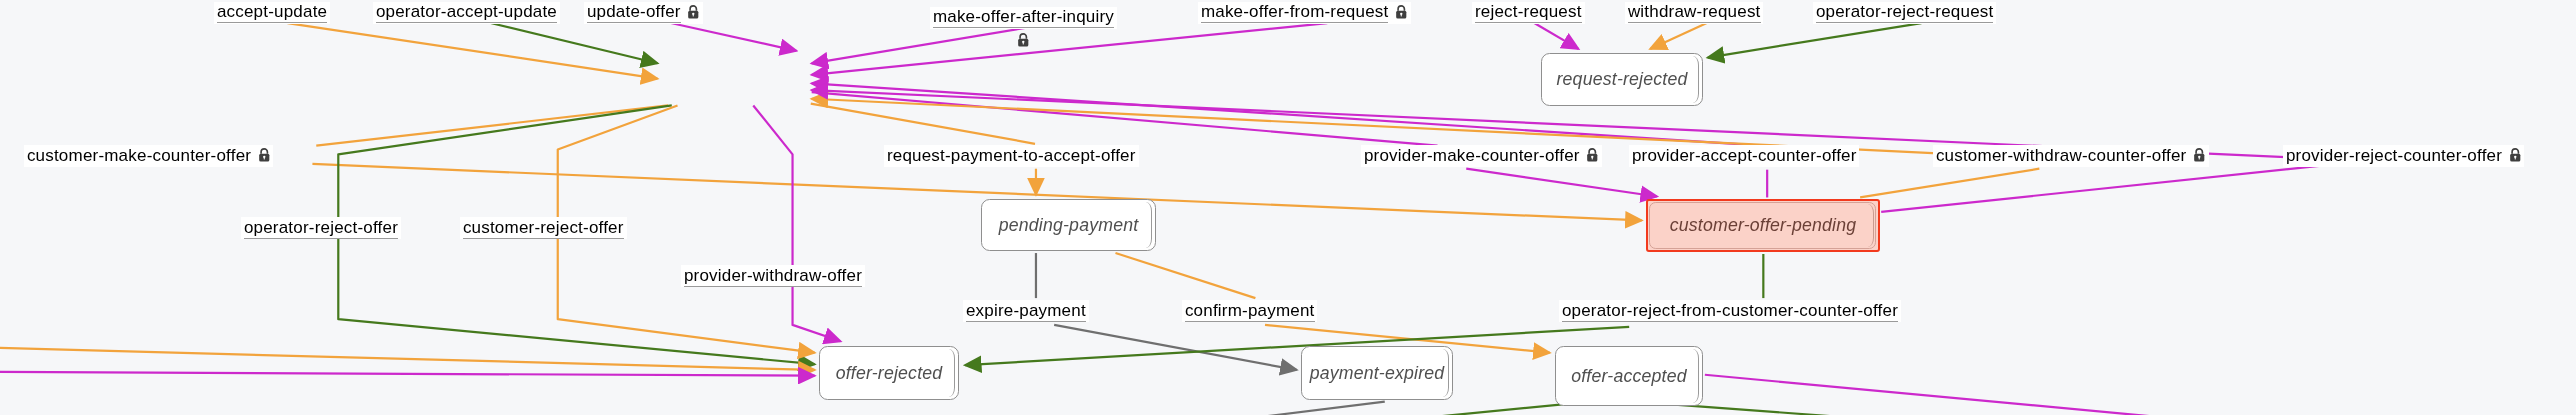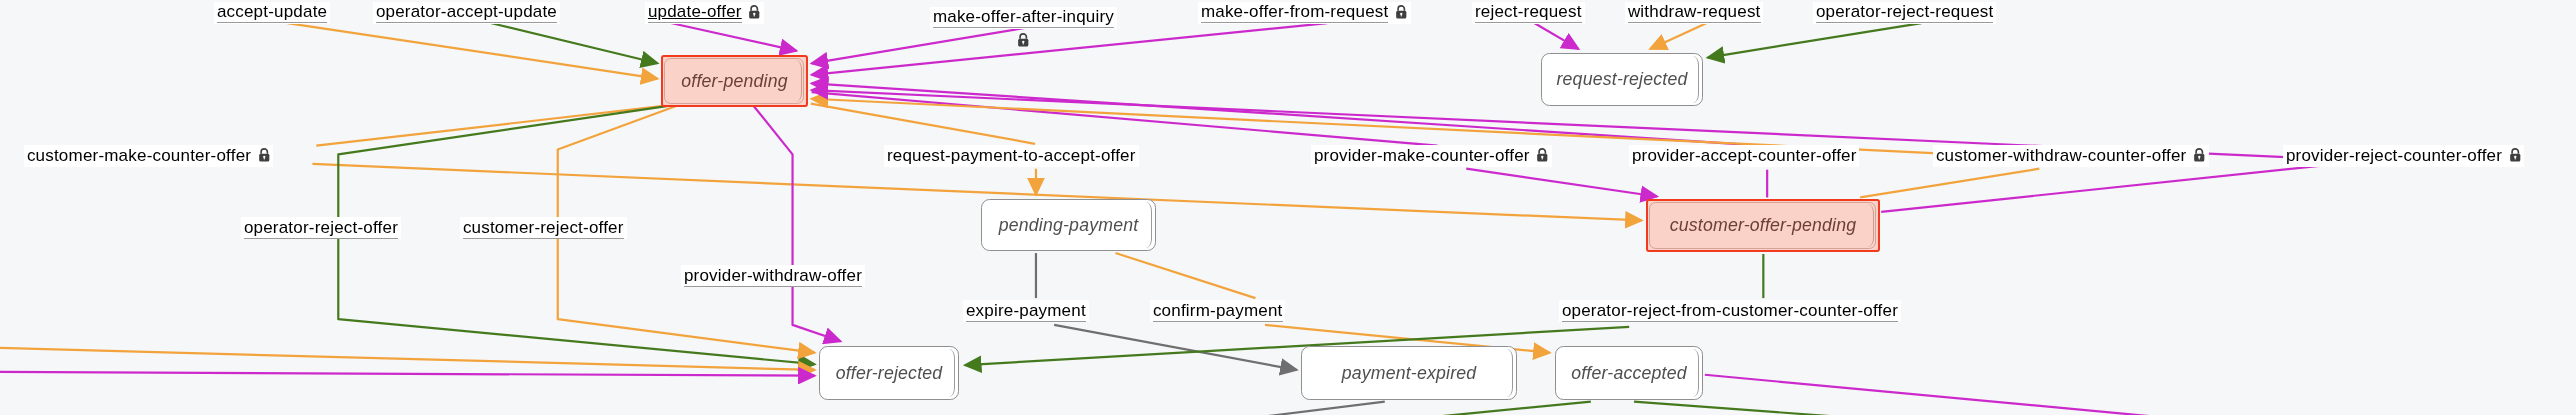--- a/index.html
+++ b/index.html
@@ -98,50 +98,47 @@
       <polyline points="1840,265 1840,311" fill="none" stroke="#45791d" stroke-width="2.3" stroke-linejoin="round"></polyline>
       <polyline points="1700,341 1007,381" fill="none" stroke="#45791d" stroke-width="2.3" stroke-linejoin="round" marker-end="url(#arr-operator)"></polyline>
       <polyline points="0,363 850,386" fill="none" stroke="#f2a33c" stroke-width="2.3" stroke-linejoin="round" marker-end="url(#arr-customer)"></polyline>
       <polyline points="0,388 850,392" fill="none" stroke="#cc29cc" stroke-width="2.3" stroke-linejoin="round" marker-end="url(#arr-provider)"></polyline>
       <polyline points="1445,419 1130,458" fill="none" stroke="#6f6f6f" stroke-width="2.3" stroke-linejoin="round"></polyline>
       <polyline points="1660,419 1220,462" fill="none" stroke="#45791d" stroke-width="2.3" stroke-linejoin="round"></polyline>
       <polyline points="1705,419 2070,446" fill="none" stroke="#45791d" stroke-width="2.3" stroke-linejoin="round"></polyline>
       <polyline points="1779,391 2370,446" fill="none" stroke="#cc29cc" stroke-width="2.3" stroke-linejoin="round"></polyline>
     </svg>
   <div id="states">
-      <div class="state hl" style="left: 661px; top: 55px; width: 147px; height: 52px;">
-        <span>offer-pending</span>
-      </div>
       <div class="state" style="left: 1541px; top: 53px; width: 162px; height: 53px; font-style: italic;">
         <span>request-rejected</span>
       </div>
       <div class="state" style="left: 949px; top: 199px; width: 175px; height: 52px; margin-left: 32px;">
         <span>pending-payment</span>
       </div>
       <div class="state hl" style="left: 1646px; top: 199px; width: 234px; height: 53px;">
         <span>customer-offer-pending</span>
       </div>
       <div class="state" style="left: 819px; top: 346px; width: 140px; height: 54px;">
         <span>offer-rejected</span>
       </div>
-      <div class="state" style="left: 1301px; top: 346px; width: 216px; height: 54px;">
+      <div class="state" style="left: 1301px; top: 346px; width: 152px; height: 54px;">
         <span>payment-expired</span>
       </div>
-      <div class="state" style="left: 1555px; top: 346px; width: 148px; height: 54px;">
+      <div class="state" style="left: 1555px; top: 346px; width: 148px; height: 60px;">
         <span>offer-accepted</span>
       </div>
     </div>
   <div id="labels">
       <div class="tlabel u" style="left: 214px; top: 1.9px;">
         <span class="txt">accept-update</span>
       </div>
       <div class="tlabel u" style="left: 373px; top: 1.9px;">
         <span class="txt">operator-accept-update</span>
       </div>
-      <div class="tlabel u" style="left: 645px; top: 1.9px; text-decoration: underline;">
+      <div class="tlabel u" style="left: 584px; top: 1.9px;">
         <span class="txt">update-offer</span>
         <svg class="lock" width="12.5" height="14.4" viewBox="0 0 13 15">
           <path d="M3.2 6V4.2a3.3 3.3 0 0 1 6.6 0V6" fill="none" stroke="#3f3f3f" stroke-width="1.7"></path>
           <rect x="1.2" y="6" width="10.6" height="8" rx="1.6" fill="#3f3f3f"></rect>
           <circle cx="6.5" cy="9.2" r="1.25" fill="#ffffff"></circle>
           <rect x="5.95" y="9.6" width="1.1" height="2.3" fill="#ffffff"></rect>
         </svg>
       </div>
       <div class="tlabel u" style="left: 930px; top: 7px; flex-direction: column;">
         <span class="txt">make-offer-after-inquiry</span>
@@ -175,21 +172,21 @@
         <svg class="lock" width="12.5" height="14.4" viewBox="0 0 13 15">
           <path d="M3.2 6V4.2a3.3 3.3 0 0 1 6.6 0V6" fill="none" stroke="#3f3f3f" stroke-width="1.7"></path>
           <rect x="1.2" y="6" width="10.6" height="8" rx="1.6" fill="#3f3f3f"></rect>
           <circle cx="6.5" cy="9.2" r="1.25" fill="#ffffff"></circle>
           <rect x="5.95" y="9.6" width="1.1" height="2.3" fill="#ffffff"></rect>
         </svg>
       </div>
       <div class="tlabel" style="left: 884px; top: 145px;">
         <span class="txt">request-payment-to-accept-offer</span>
       </div>
-      <div class="tlabel" style="left: 1311px; top: 145px;">
+      <div class="tlabel" style="left: 1361px; top: 145px;">
         <span class="txt">provider-make-counter-offer</span>
         <svg class="lock" width="12.5" height="14.4" viewBox="0 0 13 15">
           <path d="M3.2 6V4.2a3.3 3.3 0 0 1 6.6 0V6" fill="none" stroke="#3f3f3f" stroke-width="1.7"></path>
           <rect x="1.2" y="6" width="10.6" height="8" rx="1.6" fill="#3f3f3f"></rect>
           <circle cx="6.5" cy="9.2" r="1.25" fill="#ffffff"></circle>
           <rect x="5.95" y="9.6" width="1.1" height="2.3" fill="#ffffff"></rect>
         </svg>
       </div>
       <div class="tlabel" style="left: 1629px; top: 145px;">
         <span class="txt">provider-accept-counter-offer</span>
@@ -217,21 +214,21 @@
       </div>
       <div class="tlabel u" style="left: 460px; top: 217px;">
         <span class="txt">customer-reject-offer</span>
       </div>
       <div class="tlabel u" style="left: 681px; top: 217px; margin-top: 48px;">
         <span class="txt">provider-withdraw-offer</span>
       </div>
       <div class="tlabel u" style="left: 963px; top: 300px; align-items: center;">
         <span class="txt">expire-payment</span>
       </div>
-      <div class="tlabel u" style="left: 1150px; top: 300px;">
+      <div class="tlabel u" style="left: 1182px; top: 300px;">
         <span class="txt">confirm-payment</span>
       </div>
       <div class="tlabel u" style="left: 1559px; top: 300px;">
         <span class="txt">operator-reject-from-customer-counter-offer</span>
       </div>
     </div>
 </div>
 
 
 </body></html>

